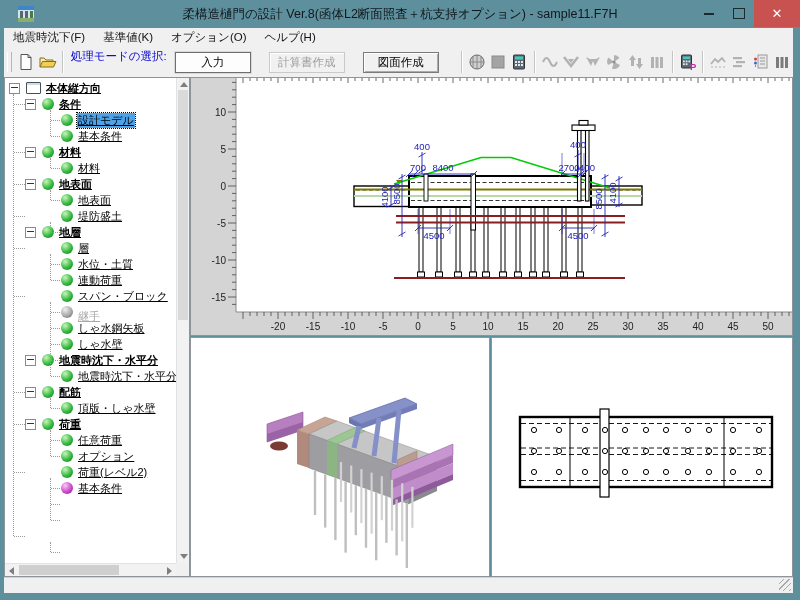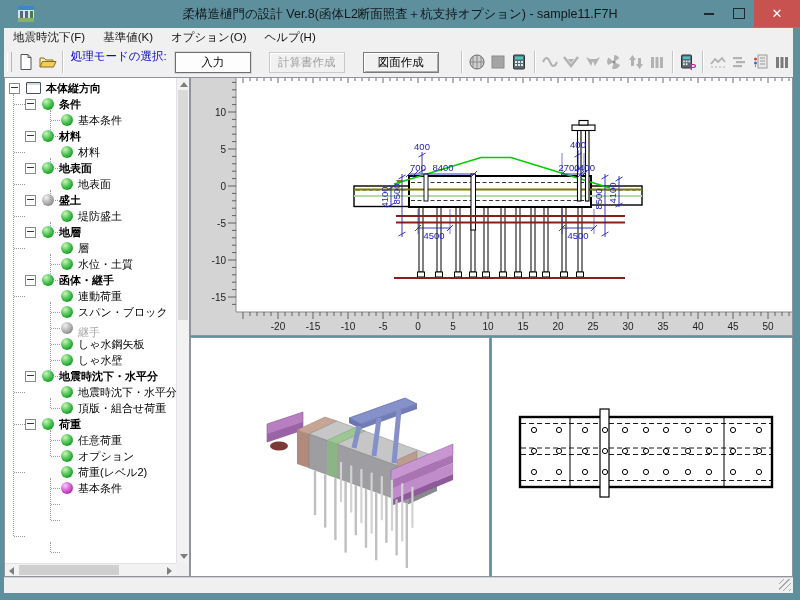--- a/index.html
+++ b/index.html
@@ -45,21 +45,21 @@
   .statusbar{left:4px;top:577px;width:789px;height:15px;background:#f0f0f0;border-top:1px solid #d2d2d2;}
   .resizegrip{position:absolute;right:2px;bottom:2px;width:12px;height:12px;
      background:repeating-linear-gradient(135deg,transparent 0 3px,#a8a8a8 3px 4px);}
 
   
   .tree-content{position:absolute;left:0;top:0;right:13px;bottom:13px;overflow:hidden;padding-top:2px;}
   .trow{display:flex;align-items:center;height:16px;font-size:11px;white-space:nowrap;position:relative;}
   .trow.bold .tlabel{font-weight:bold;}
   .trow.dis .tlabel{color:#a8a8a8;margin-top:8px;}
   .trow.sel .tlabel{background:#4da2e8;outline:1px dotted #000;}
-  .tlabel{margin-left:4px;padding:0 1px;color:#000;}
+  .tlabel{margin-left:4px;padding:0 1px;color:#000;text-decoration:underline;}
   .expand{width:9px;height:9px;border:1px solid #8a8a8a;background:#fff;position:relative;flex:none;}
   .expand::after{content:"";position:absolute;left:1px;right:1px;top:3px;border-top:1px solid #333;}
   .sph{width:12px;height:12px;border-radius:50%;flex:none;}
   .i-green{background:radial-gradient(circle at 35% 30%,#c9f5b9,#34b940 55%,#0f7a1e 95%);}
   .i-gray{background:radial-gradient(circle at 35% 30%,#f0f0f0,#a8a8a8 55%,#6f6f6f 95%);}
   .i-magenta{background:radial-gradient(circle at 35% 30%,#f8c9f8,#cc49cc 55%,#8a1f8a 95%);}
   .i-node{width:13px;height:10px;border:1px solid #46505a;background:#fff;box-shadow:inset 0 2px 0 #cfdde8;flex:none;border-radius:1px;}
   .lvl0 .expand{margin-left:4px;} .lvl0 .i-node{margin-left:6px;}
   .lvl1 .expand{margin-left:20px;} .lvl1 .sph{margin-left:6px;}
   .lvl2 .sph{margin-left:56px;}
@@ -257,20 +257,24 @@
       <div class="trow lvl0 bold">
         <span class="expand"></span>
         <span class="i-node"></span>
         <span class="tlabel">本体縦方向</span>
       </div>
       <div class="trow lvl1 bold">
         <span class="expand"></span>
         <span class="sph i-green"></span>
         <span class="tlabel">条件</span>
       </div>
+      <div class="trow lvl2 sel">
+        <span class="sph i-green"></span>
+        <span class="tlabel">設計モデル</span>
+      </div>
       <div class="trow lvl2">
         <span class="sph i-green"></span>
         <span class="tlabel">基本条件</span>
       </div>
       <div class="trow lvl1 bold">
         <span class="expand"></span>
         <span class="sph i-green"></span>
         <span class="tlabel">材料</span>
       </div>
       <div class="trow lvl2">
@@ -279,46 +283,36 @@
       </div>
       <div class="trow lvl1 bold">
         <span class="expand"></span>
         <span class="sph i-green"></span>
         <span class="tlabel">地表面</span>
       </div>
       <div class="trow lvl2">
         <span class="sph i-green"></span>
         <span class="tlabel">地表面</span>
       </div>
+      <div class="trow lvl2">
+        <span class="sph i-green"></span>
+        <span class="tlabel">堤防盛土</span>
+      </div>
       <div class="trow lvl1 bold">
         <span class="expand"></span>
-        <span class="sph i-gray"></span>
-        <span class="tlabel">盛土</span>
-      </div>
-      <div class="trow lvl2">
-        <span class="sph i-green"></span>
-        <span class="tlabel">堤防盛土</span>
-      </div>
-      <div class="trow lvl1 bold">
-        <span class="expand"></span>
         <span class="sph i-green"></span>
         <span class="tlabel">地層</span>
       </div>
       <div class="trow lvl2">
         <span class="sph i-green"></span>
         <span class="tlabel">層</span>
       </div>
       <div class="trow lvl2">
         <span class="sph i-green"></span>
         <span class="tlabel">水位・土質</span>
-      </div>
-      <div class="trow lvl1 bold">
-        <span class="expand"></span>
-        <span class="sph i-green"></span>
-        <span class="tlabel">函体・継手</span>
       </div>
       <div class="trow lvl2">
         <span class="sph i-green"></span>
         <span class="tlabel">連動荷重</span>
       </div>
       <div class="trow lvl2">
         <span class="sph i-green"></span>
         <span class="tlabel">スパン・ブロック</span>
       </div>
       <div class="trow lvl2 dis">
@@ -335,23 +329,28 @@
       </div>
       <div class="trow lvl1 bold">
         <span class="expand"></span>
         <span class="sph i-green"></span>
         <span class="tlabel">地震時沈下・水平分</span>
       </div>
       <div class="trow lvl2">
         <span class="sph i-green"></span>
         <span class="tlabel">地震時沈下・水平分</span>
       </div>
-      <div class="trow lvl2">
-        <span class="sph i-green"></span>
-        <span class="tlabel">頂版・組合せ荷重</span>
+      <div class="trow lvl1 bold">
+        <span class="expand"></span>
+        <span class="sph i-green"></span>
+        <span class="tlabel">配筋</span>
+      </div>
+      <div class="trow lvl2">
+        <span class="sph i-green"></span>
+        <span class="tlabel">頂版・しゃ水壁</span>
       </div>
       <div class="trow lvl1 bold">
         <span class="expand"></span>
         <span class="sph i-green"></span>
         <span class="tlabel">荷重</span>
       </div>
       <div class="trow lvl2">
         <span class="sph i-green"></span>
         <span class="tlabel">任意荷重</span>
       </div>

